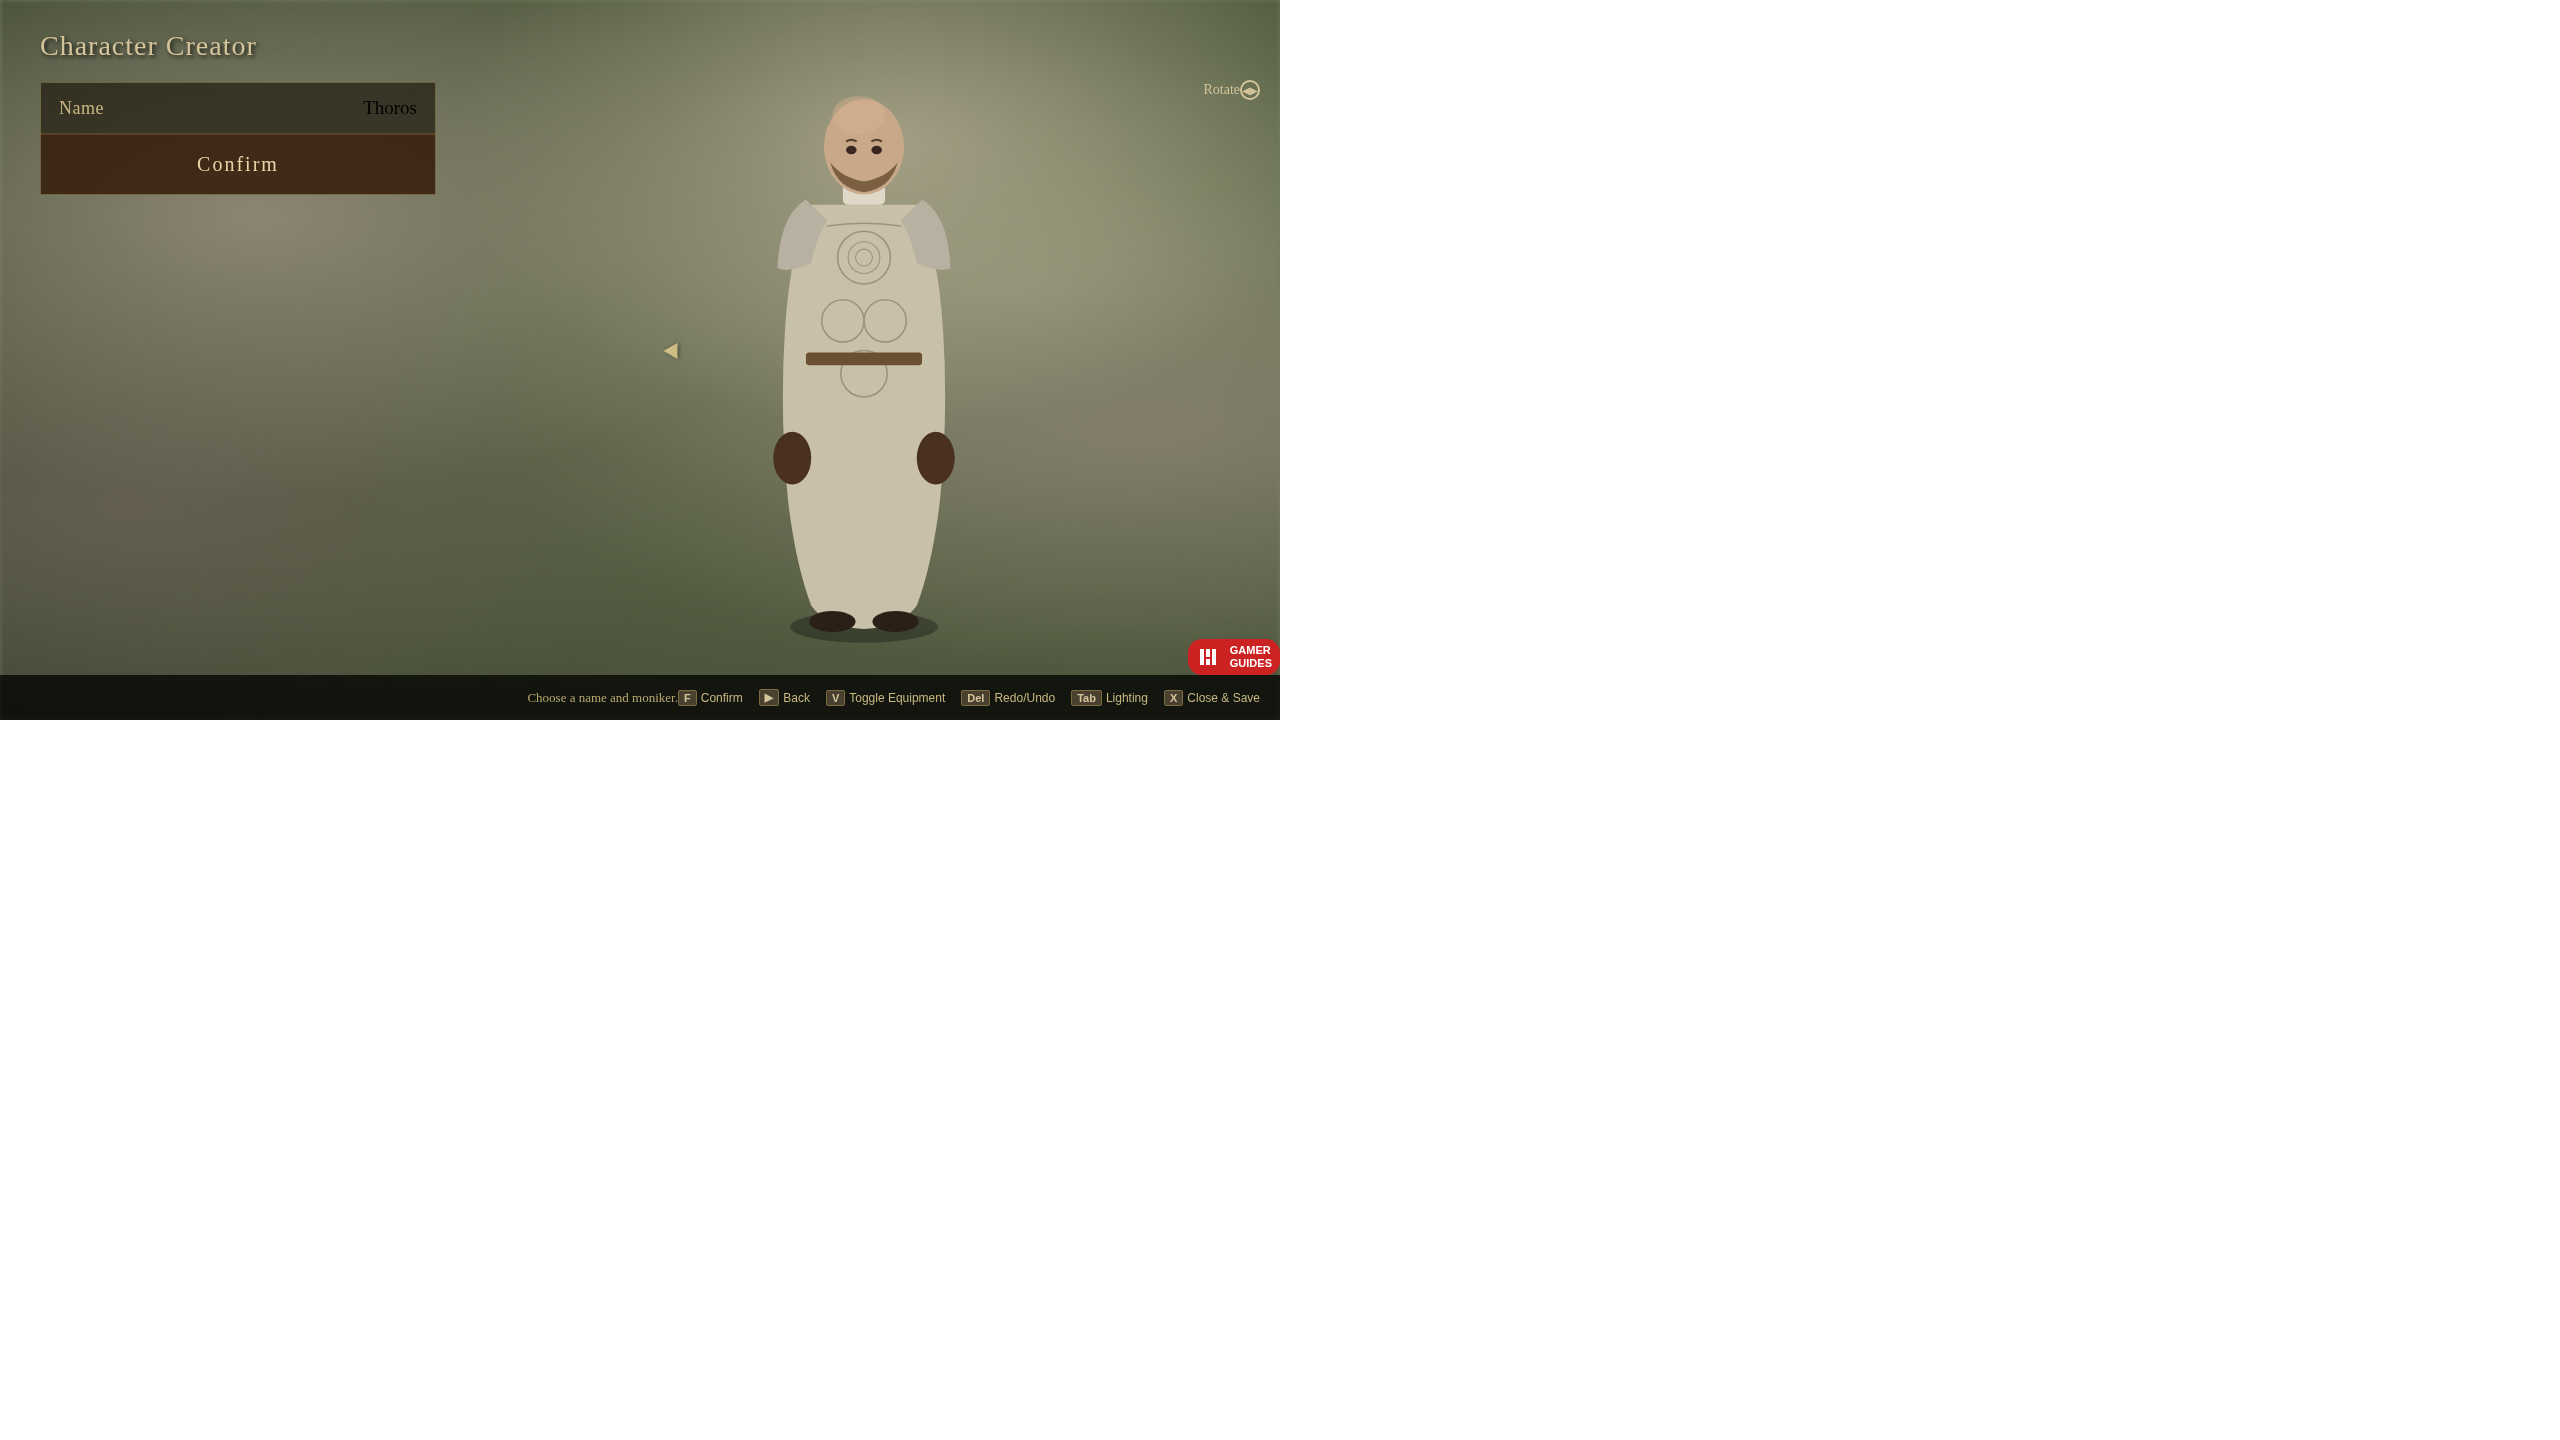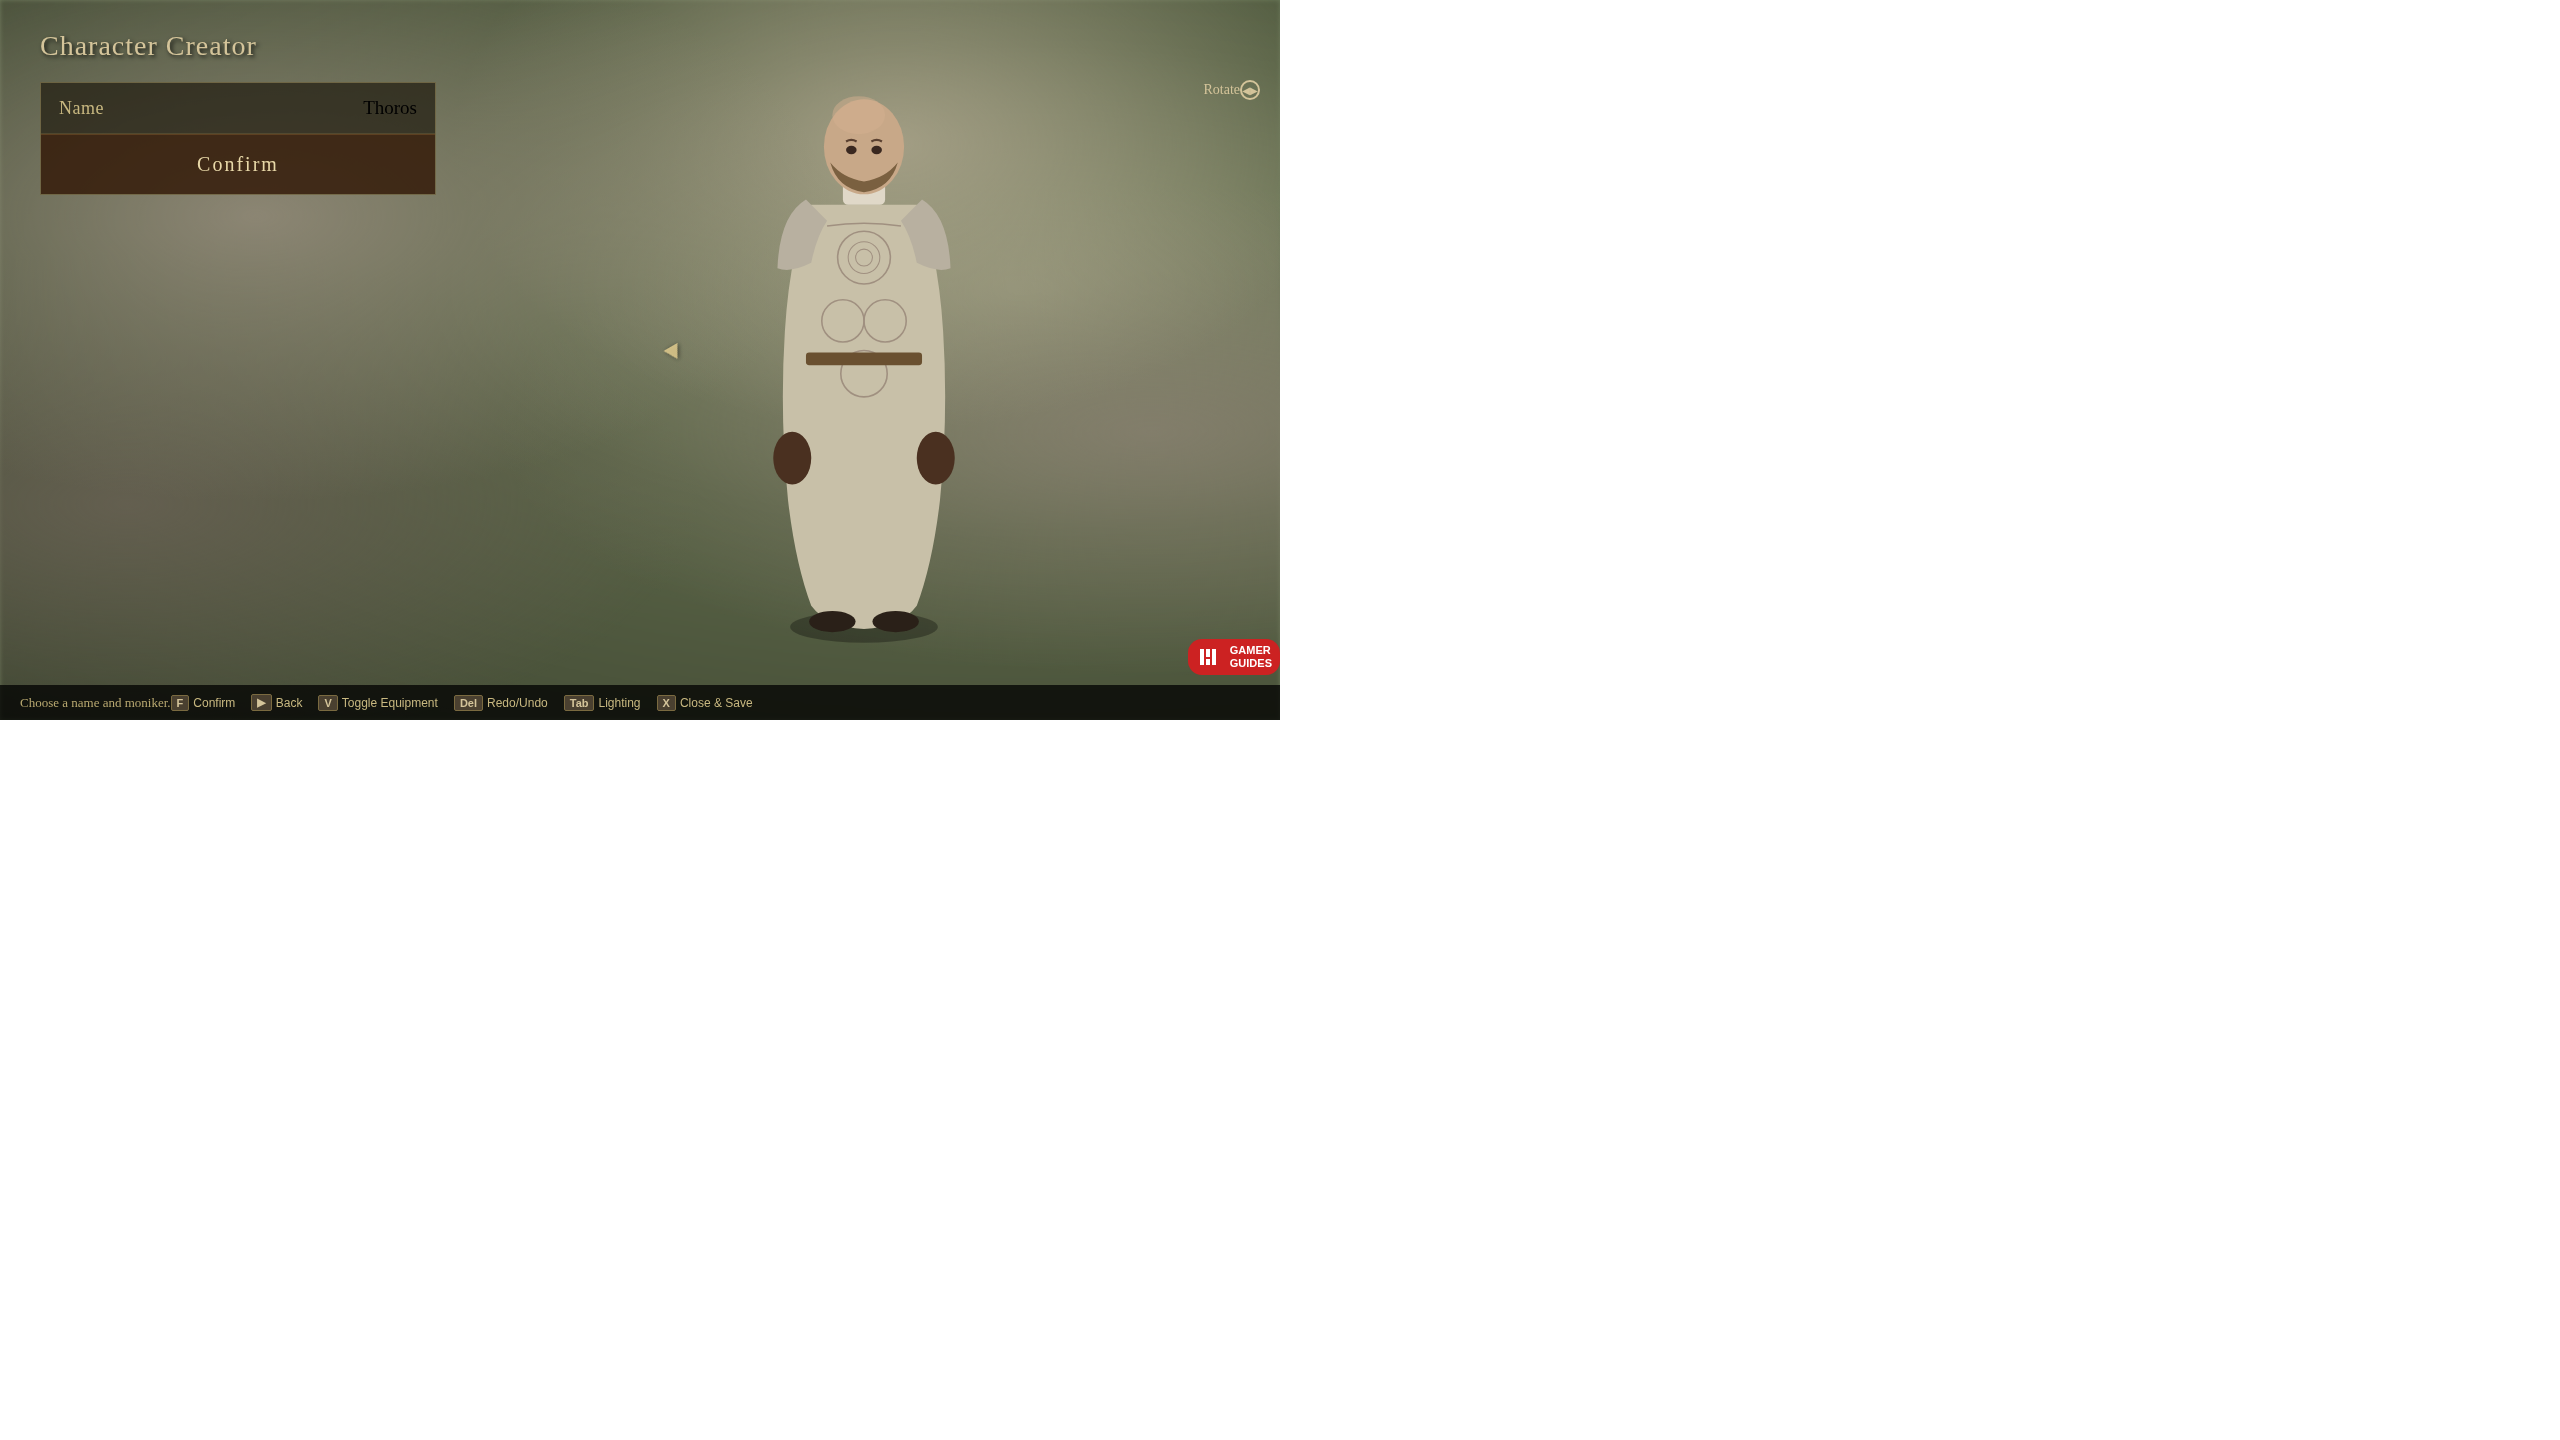--- a/index.html
+++ b/index.html
@@ -143,26 +143,26 @@
       font-size: 10px;
       color: #d4c49a;
     }
 
     
     .bottom-bar {
       position: absolute;
       bottom: 0;
       left: 0;
       right: 0;
-      height: 35px;
+      height: 45px;
       background: rgba(0, 0, 0, 0.75);
       display: flex;
       align-items: center;
       padding: 0 20px;
-      justify-content: flex-start;
+      justify-content: flex-end;
       margin-top: 44px;
     }
 
     .bottom-hint {
       color: #b8a870;
       font-size: 13px;
       font-family: 'Georgia', serif;
     }
 
     .bottom-controls {

